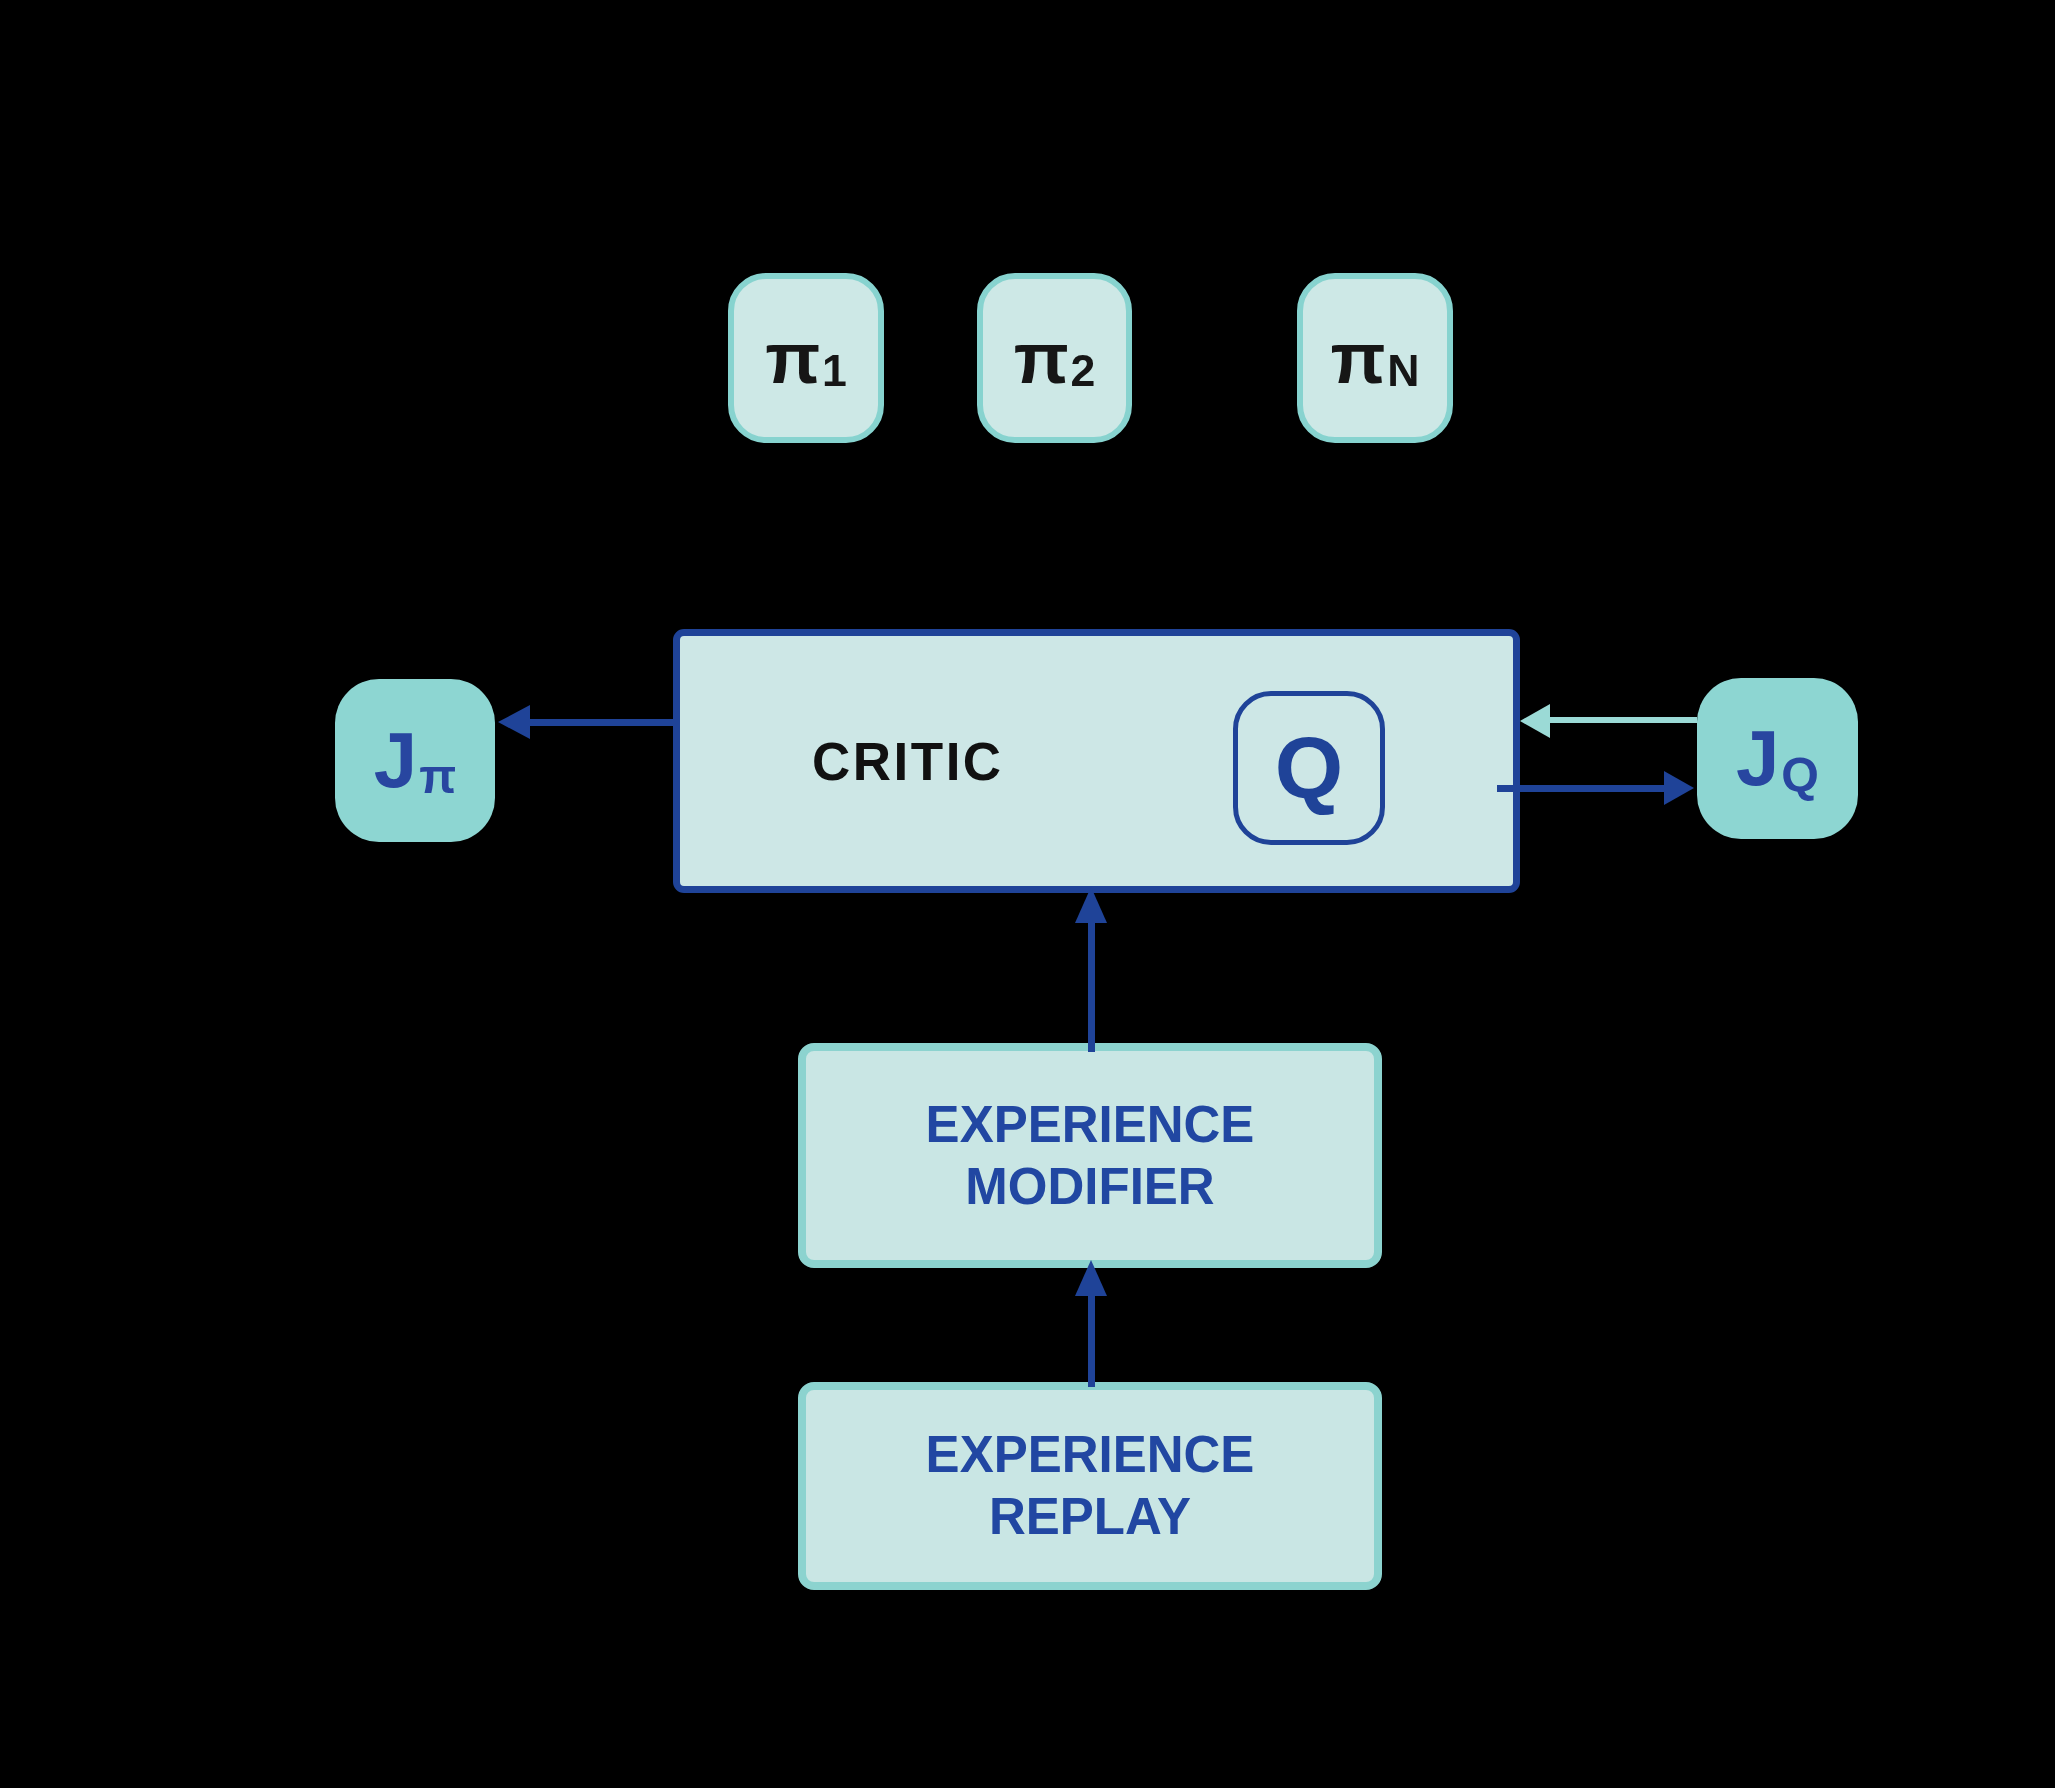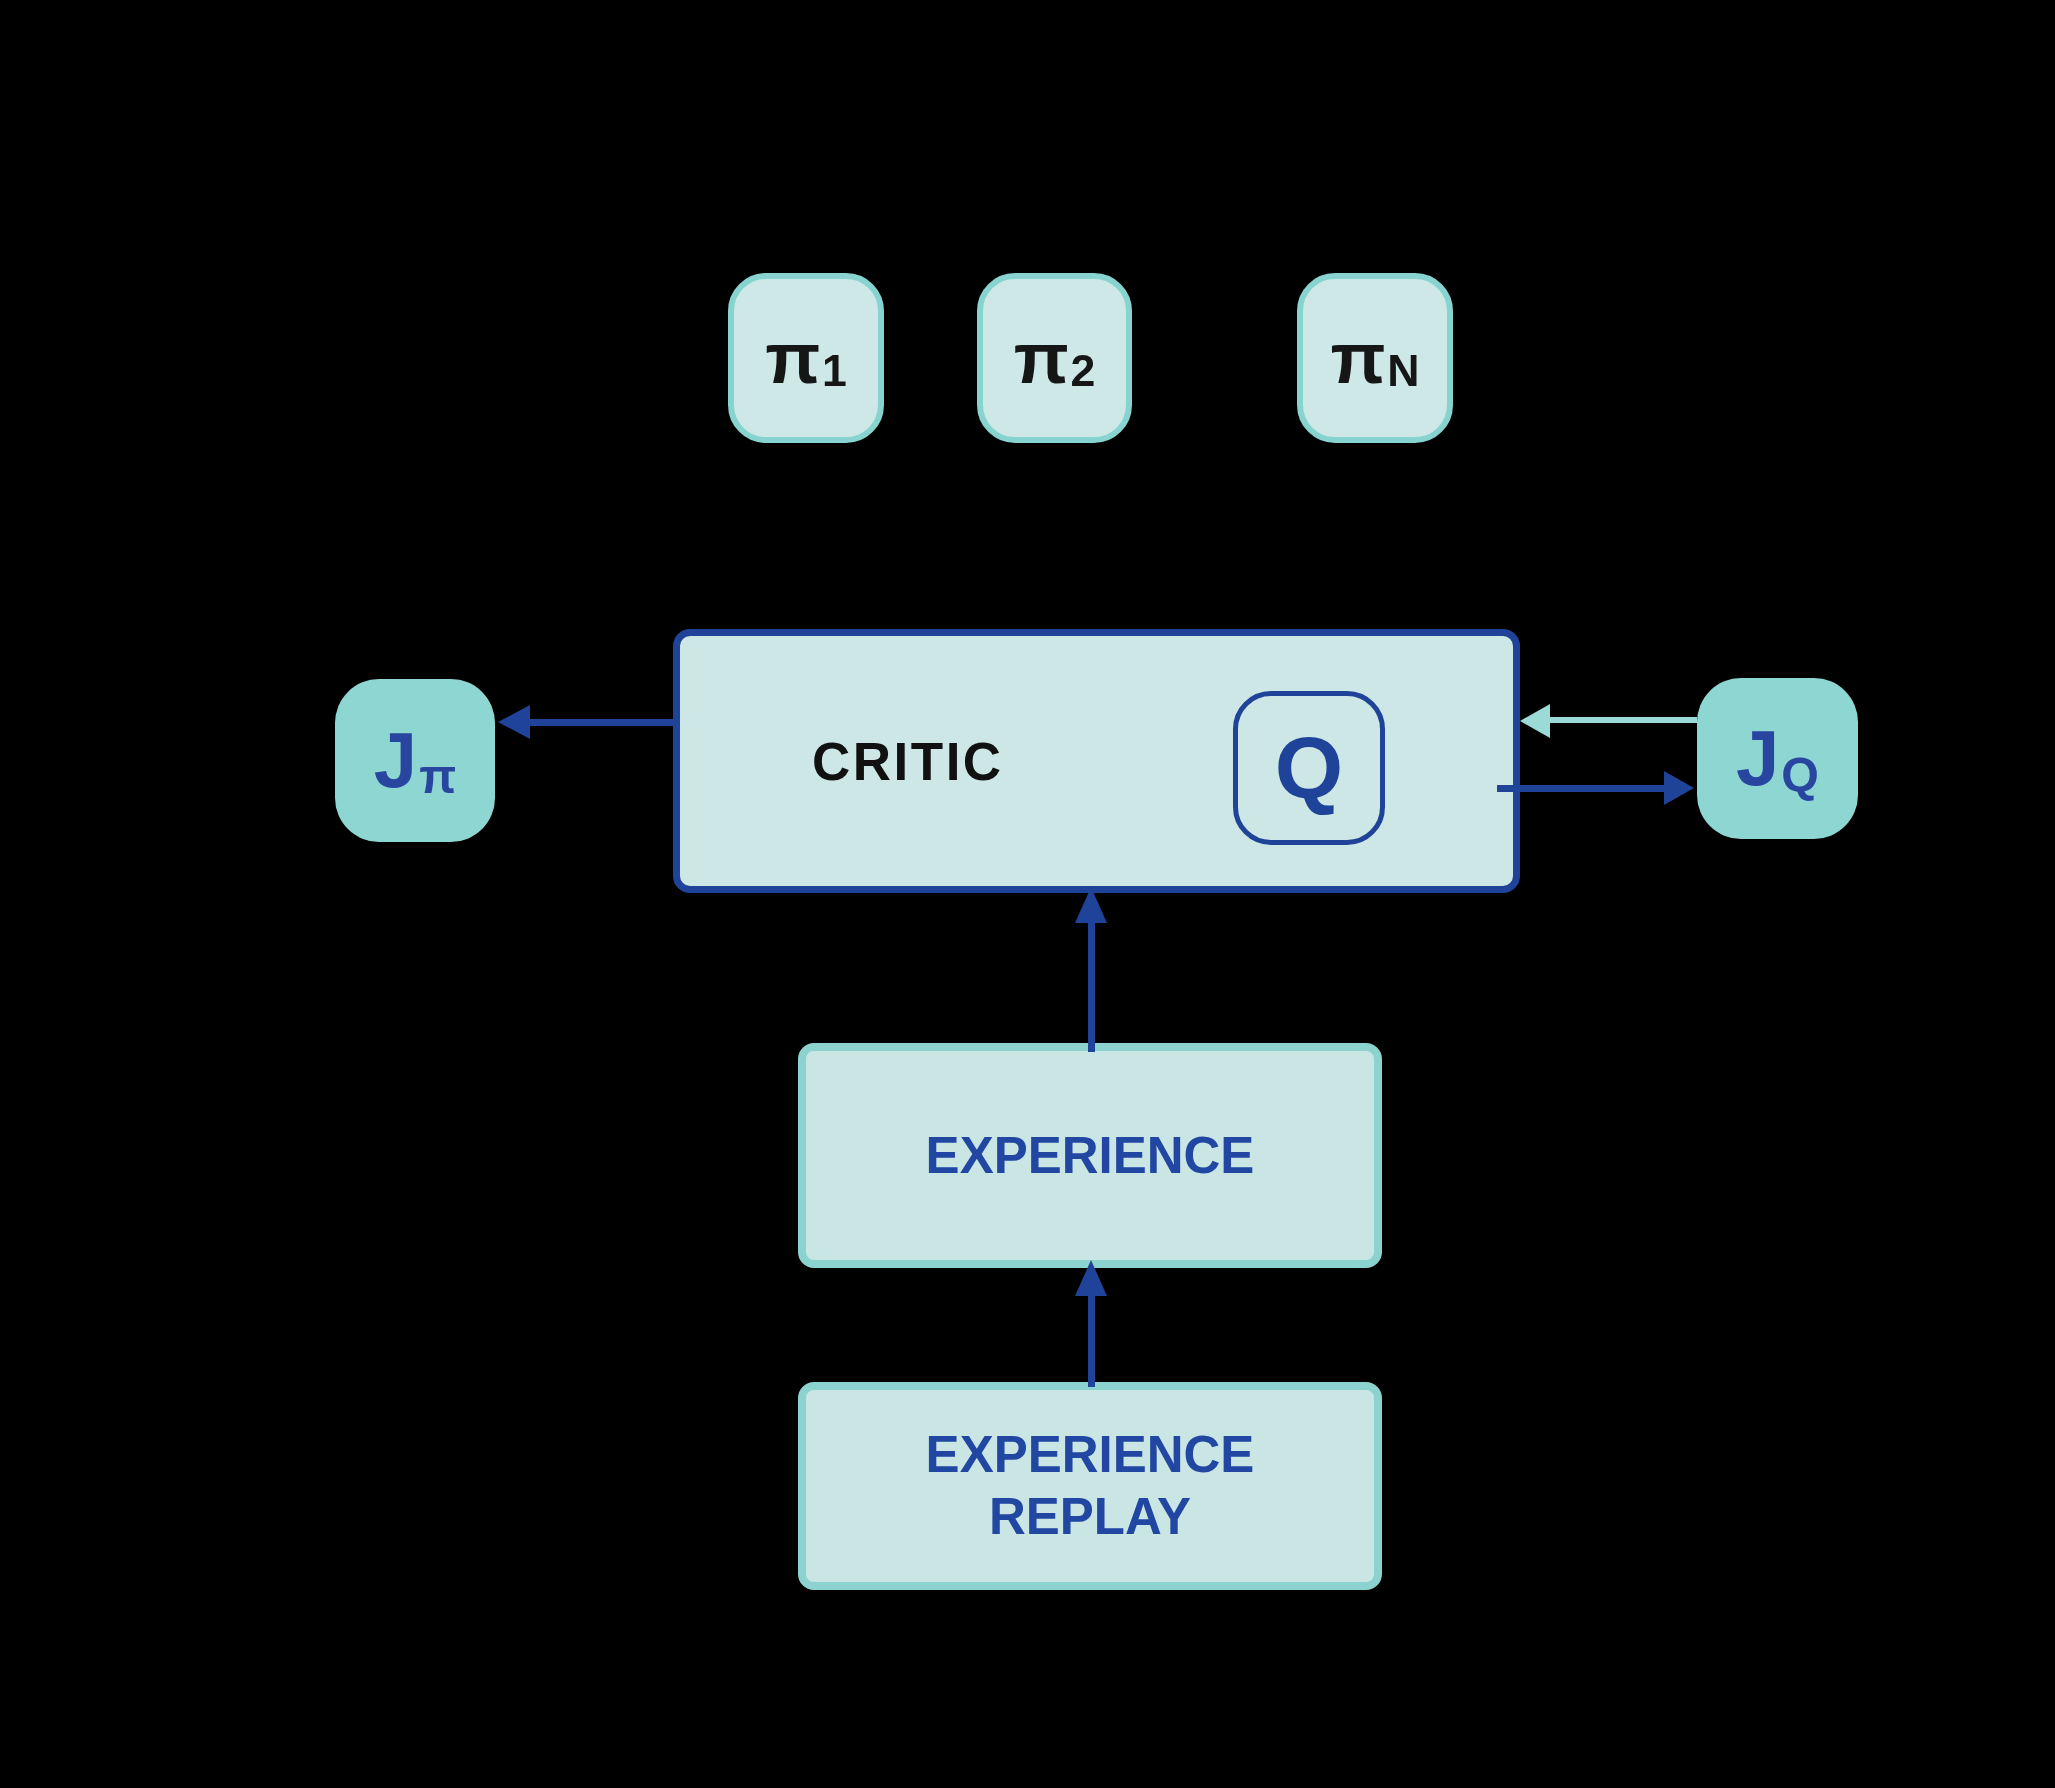--- a/index.html
+++ b/index.html
@@ -45,21 +45,21 @@
     display:inline-block;
     transform:translateY(0.30em);
     margin-left:0.04em;
   }
   
   #critic{
     left:673px; top:629px;
     width:847px; height:264px;
     background:#cde7e6;
     border:7px solid #1f4398;
-    border-radius:17px;
+    border-radius:11px;
   }
   #critic-label{
     position:absolute;
     left:132px; top:0;
     height:100%;
     display:flex;
     align-items:center;
     font-size:53px;
     font-weight:700;
     letter-spacing:2.5px;
@@ -181,20 +181,21 @@
       <span class="sub">π</span>
   </div>
 
   <div class="node j-box" id="j-q">
     <span>J</span>
       <span class="sub">Q</span>
   </div>
 
   <div class="node exp-box" id="exp-mod">
     <div>EXPERIENCE</div>
+    <div>MODIFIER</div>
   </div>
 
   <div class="node exp-box" id="exp-replay">
     <div>EXPERIENCE</div>
     <div>REPLAY</div>
   </div>
 
   <div class="hline" id="a-jpi-line"></div>
   <div class="head" id="a-jpi-head"></div>
 

